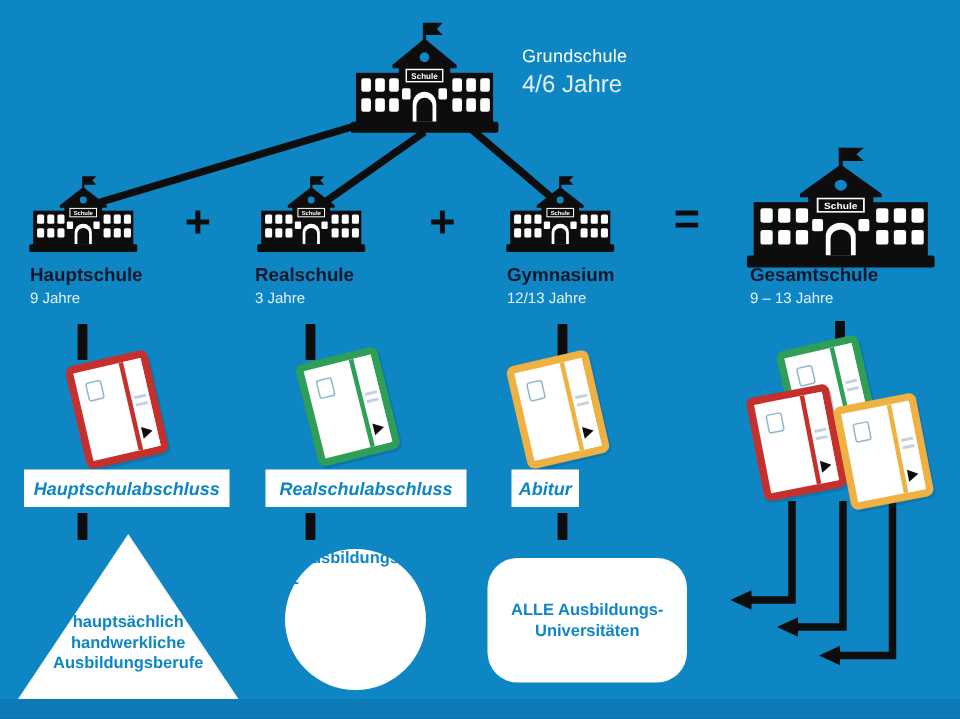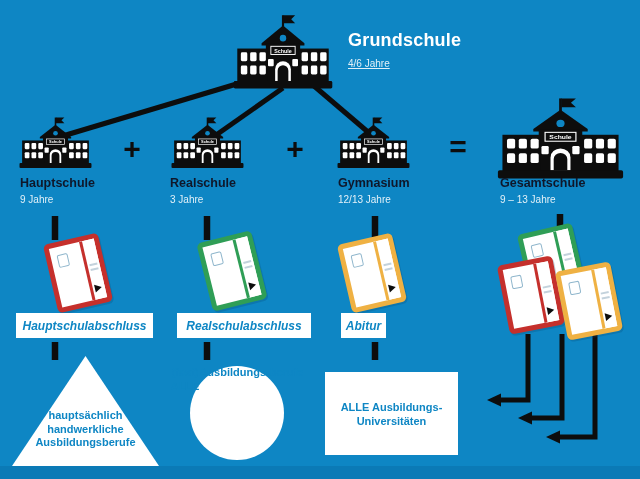--- a/index.html
+++ b/index.html
@@ -8,22 +8,22 @@
   }
   html,body{margin:0;padding:0;background:#08689a;}
   .stage{
     position:relative; width:640px; height:479px; background:var(--bg);
     overflow:hidden; font-family:"Liberation Sans",sans-serif;
   }
   .stage svg text{font-family:"Liberation Sans",sans-serif;}
   .overlay{position:absolute; left:0; top:0; width:640px; height:479px; z-index:1; pointer-events:none;}
   .bld{position:absolute; z-index:2;}
   .abs{position:absolute; z-index:3;}
-  .h-title{color:#fff; font-size:18px; font-weight:700; letter-spacing:.2px;}
-  .h-sub{color:rgba(255,255,255,.88); font-size:10px; line-height:13px; font-weight:400;text-decoration:underline;}
+  .h-title{color:#fff; font-size:12px; font-weight:400; letter-spacing:.2px;}
+  .h-sub{color:rgba(255,255,255,.88); font-size:16px; line-height:13px; font-weight:400;}
   .s-name{color:#0f172a; font-size:12.5px; font-weight:700;}
   .s-years{color:rgba(255,255,255,.88); font-size:10px; margin-top:4px;}
   .op{color:var(--ink); font-size:30px; font-weight:800; text-align:center; line-height:30px; z-index:2; position:absolute;}
   .degree{
     position:absolute; height:25px; background:#fff; color:var(--blue);
     font-size:12px; font-weight:700; display:flex; align-items:center;
     justify-content:center; z-index:3; white-space:nowrap;font-style:italic;
   }
   .folder{
     position:absolute; width:46px; height:60px; background:#fff;
@@ -48,21 +48,21 @@
   .circle{
     position:absolute; left:190px; top:366px; width:94px; height:94px;
     border-radius:50%; background:#fff; z-index:3;
     display:flex; flex-direction:row; justify-content:center; text-align:center;
     color:var(--blue); font-size:11px; line-height:13.5px; font-weight:700;
   }
   .rectbox{
     position:absolute; left:325px; top:372px; width:133px; height:83px;
     background:#fff; z-index:3;
     display:flex; flex-direction:column; justify-content:center; text-align:center;
-    color:var(--blue); font-size:11px; line-height:14px; font-weight:700;
+    color:var(--blue); font-size:11px; line-height:14px; font-weight:700;border-radius:20px;
   }
   .line{display:block;}
   .footer-strip{position:absolute; left:0; bottom:0; width:640px; height:13px; background:var(--strip); z-index:0;}
 </style>
 </head>
 <body>
 
 <div class="stage">
 
   <div class="footer-strip"></div>

